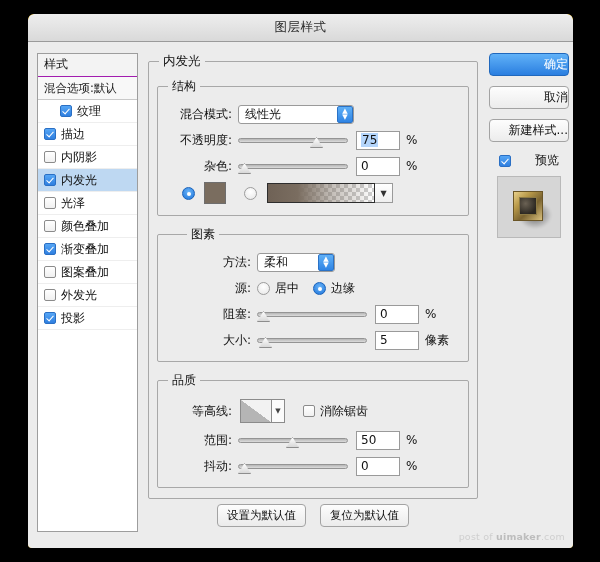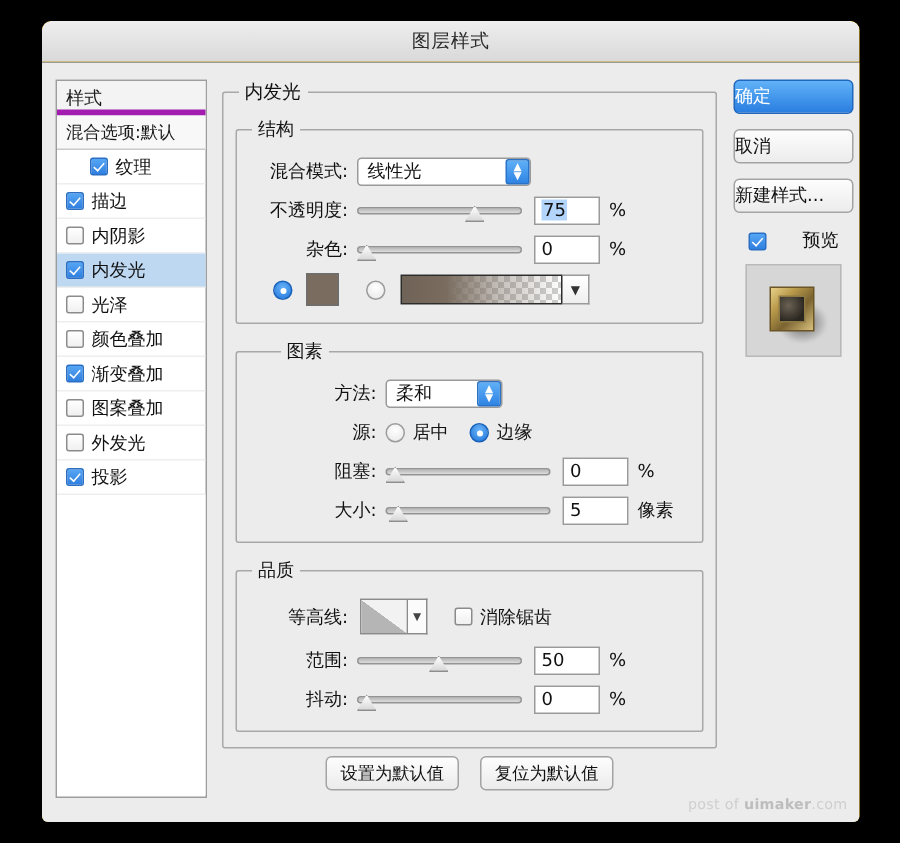--- a/index.html
+++ b/index.html
@@ -34,21 +34,21 @@
   
   #sidebar {
     position: absolute; left: 9px; top: 11px;
     width: 101px; height: 479px;
     background: #ffffff;
     border: 1px solid #9d9d9d;
   }
   .side-head {
     height: 23px; line-height: 23px; padding-left: 6px;
     font-size: 12px; color: #1a1a1a;
-    background: #f3f3f3; border-bottom: 4px solid #a21caf;
+    background: #f3f3f3; border-bottom: 1px solid #a21caf; font-family: Liberation Mono, monospace;
   }
   .side-sub {
     height: 23px; line-height: 23px; padding-left: 6px;
     font-size: 11.5px; color: #1a1a1a;
     background: #f8f8f8; border-bottom: 1px solid #c9c9c9;
   }
   .side-item {
     height: 23px; display: flex; align-items: center;
     padding-left: 6px; border-bottom: 1px solid #eeeeee;
     font-size: 12px; color: #111;
@@ -210,21 +210,21 @@
     border: 1px solid #a3a3a3; border-radius: 4px;
     background: linear-gradient(180deg,#fdfdfd,#ebebeb);
     font-size: 11.5px; color: #111;
     padding: 3px 9px; white-space: nowrap;
   }
 
   
   #right { position: absolute; left: 461px; top: 11px; width: 80px; }
   .rbtn {
     display: block; width: 80px; height: 23px; line-height: 21px;
-    text-align: left; border-radius: 4px; font-size: 12px;
+    text-align: right; border-radius: 4px; font-size: 12px;
     border: 1px solid #a3a3a3;
     background: linear-gradient(180deg,#fdfdfd,#ececec);
     color: #111; margin-bottom: 10px;
   }
   .rbtn.primary {
     background: linear-gradient(180deg,#61b2f8,#2a7ee0);
     border-color: #2068bd; color: #ffffff;
   }
   .prevrow { display: flex; align-items: center; justify-content: center; margin-bottom: 7px; }
   .prevrow .lab { font-size: 12px; color: #111; margin-left: 19px; }

